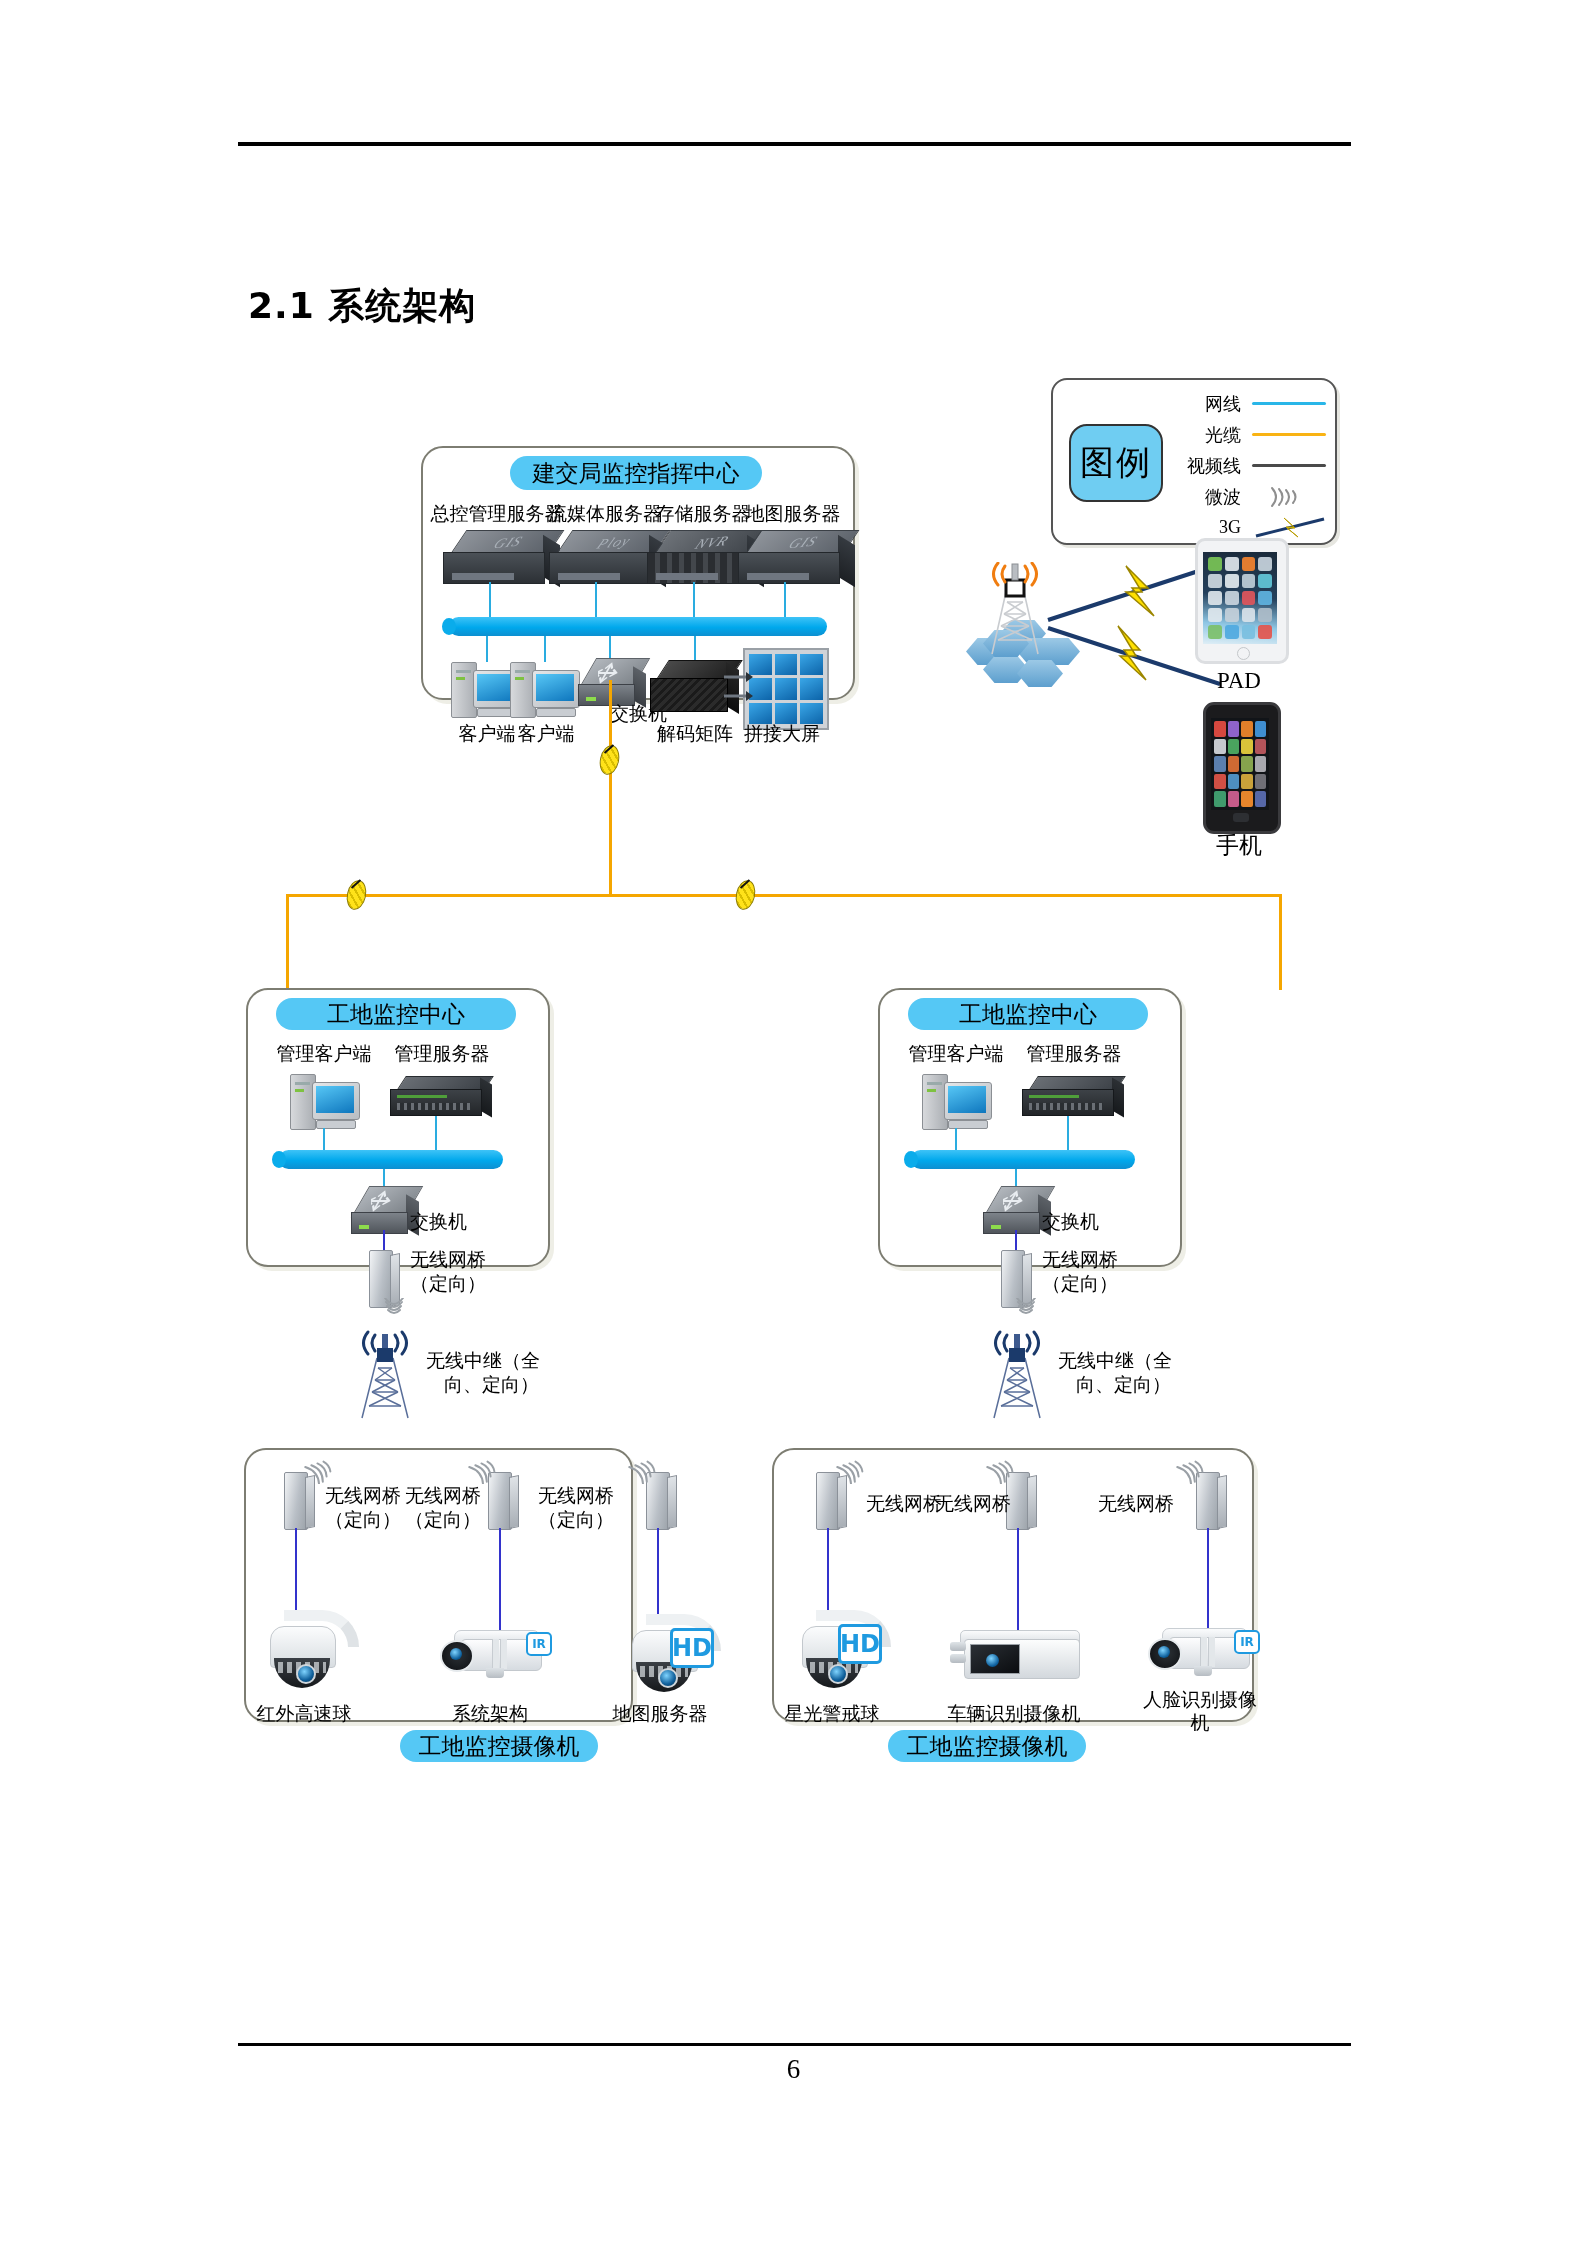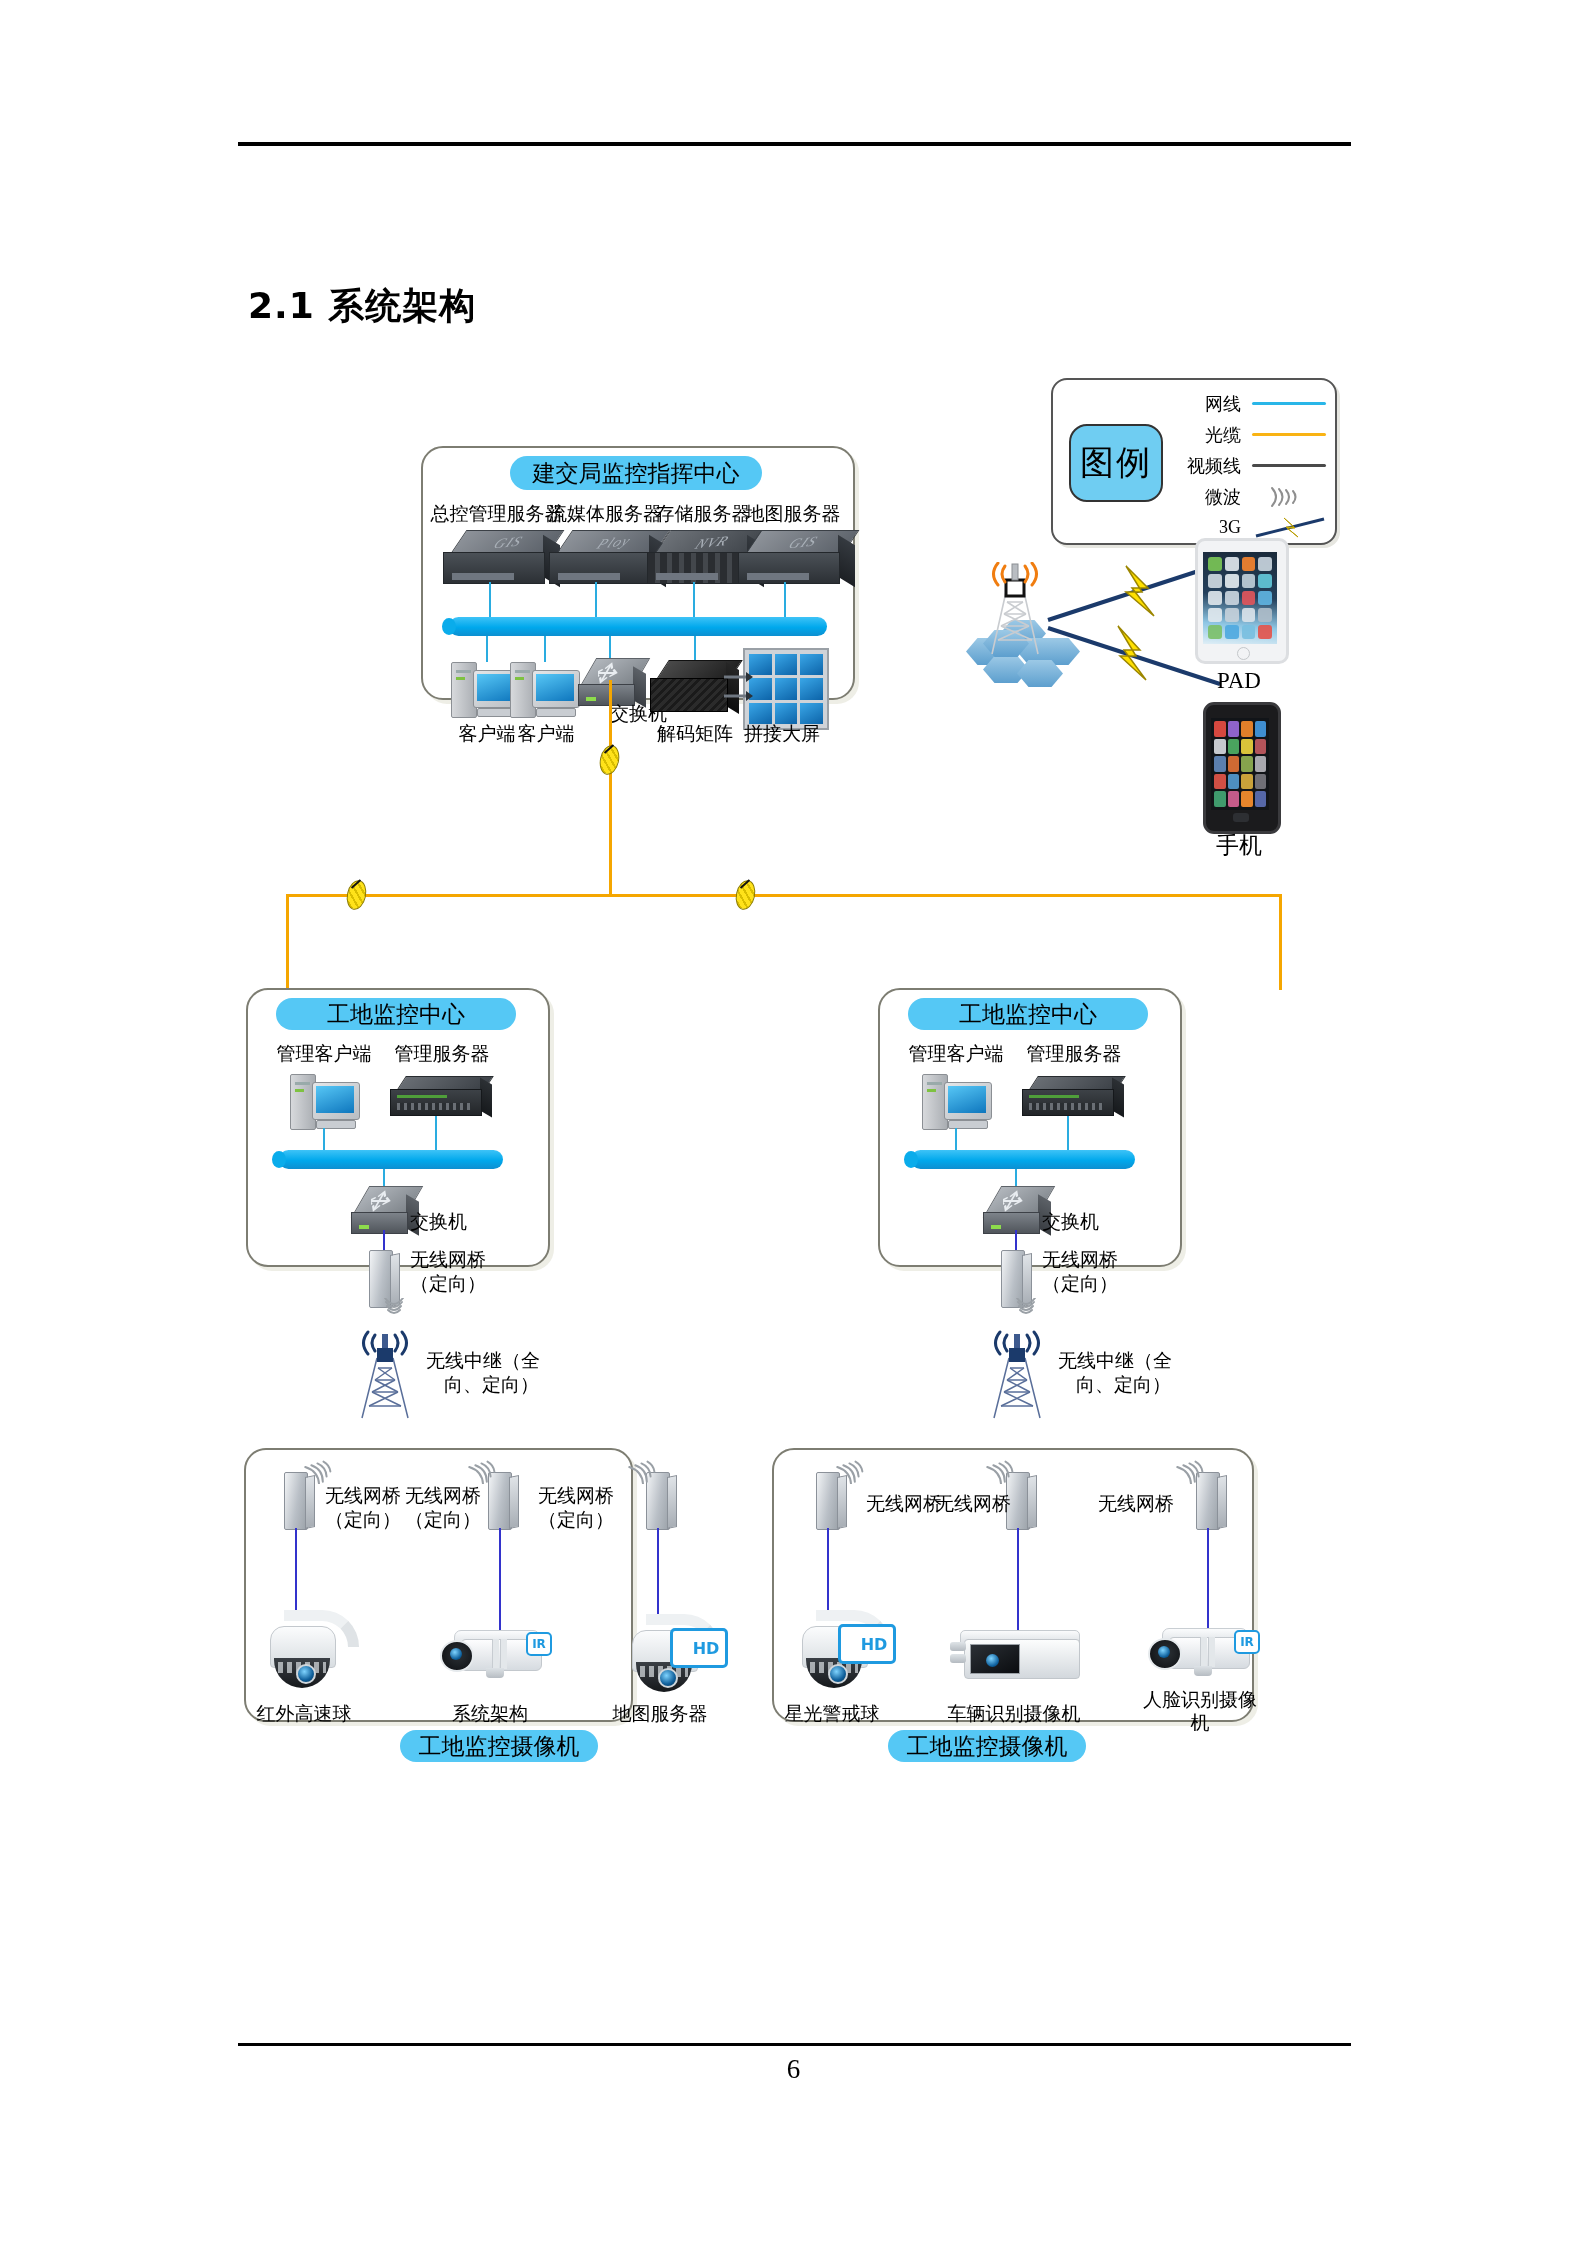--- a/index.html
+++ b/index.html
@@ -230,21 +230,21 @@
       background:radial-gradient(circle at 40% 35%,#7fd4ff,#0d5f9c 65%,#052f4d);}
   .boxcam .bracket{position:absolute;left:0;top:12px;width:16px;height:9px;
       background:linear-gradient(180deg,#dfe4e8,#b4bac0);border-radius:3px;}
   .boxcam .bracket2{position:absolute;left:0;top:24px;width:16px;height:9px;
       background:linear-gradient(180deg,#dfe4e8,#b4bac0);border-radius:3px;}
 
   
   .badge{position:absolute;border:3px solid #1f9ae0;border-radius:5px;
       color:#1f9ae0;font-weight:bold;display:flex;align-items:center;justify-content:center;
       background:#fff;font-family:"DejaVu Sans","Liberation Sans",sans-serif;}
-  .badge.hd{width:38px;height:34px;font-size:16px;padding-left:14px;}
+  .badge.hd{width:38px;height:34px;font-size:24px;}
   .badge.ir{width:22px;height:20px;font-size:12px;border-width:2px;}
 
   
   .tablet{width:88px;height:120px;background:#f2f3f5;border:3px solid #dcdee1;border-radius:10px;}
   .tablet .scr{position:absolute;left:5px;top:11px;width:74px;height:92px;
       background:linear-gradient(185deg,#1b2a3a 0%,#24405c 48%,#8ec6e4 78%,#dfeef6 100%);
       display:grid;grid-template-columns:repeat(4,1fr);grid-template-rows:repeat(5,1fr);
       gap:3px;padding:5px;box-sizing:border-box;}
   .tablet .ic{border-radius:3px;background:#cfd8e0;opacity:.92;}
   .tablet .home{position:absolute;left:39px;top:106px;width:11px;height:11px;

